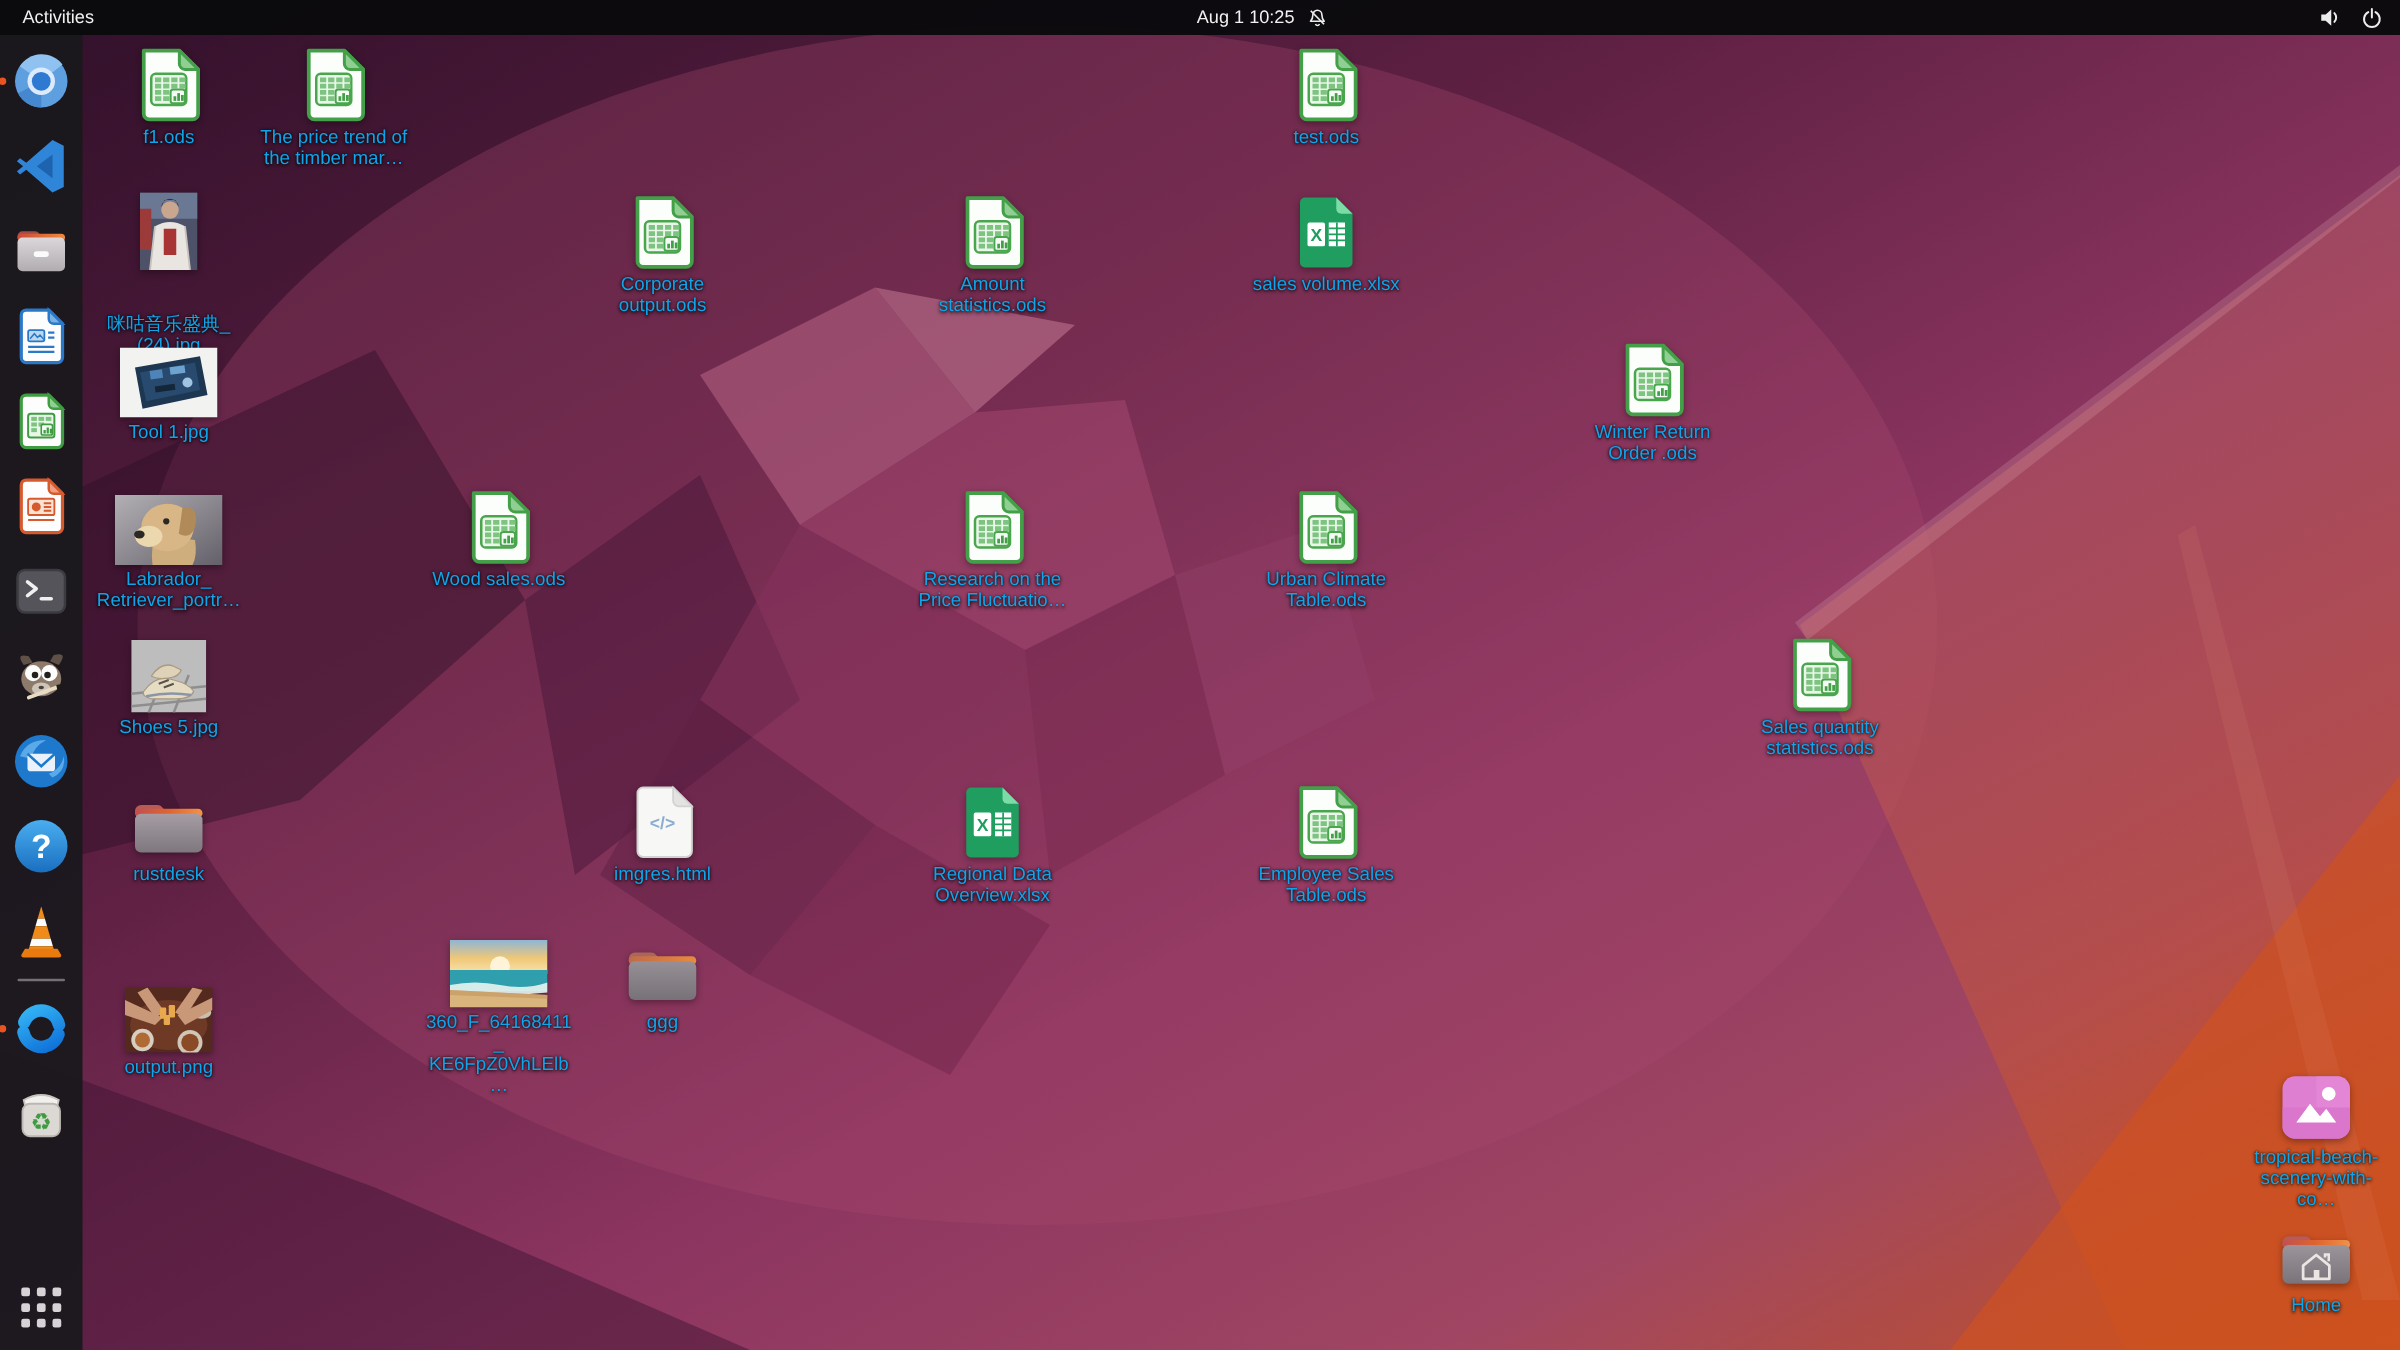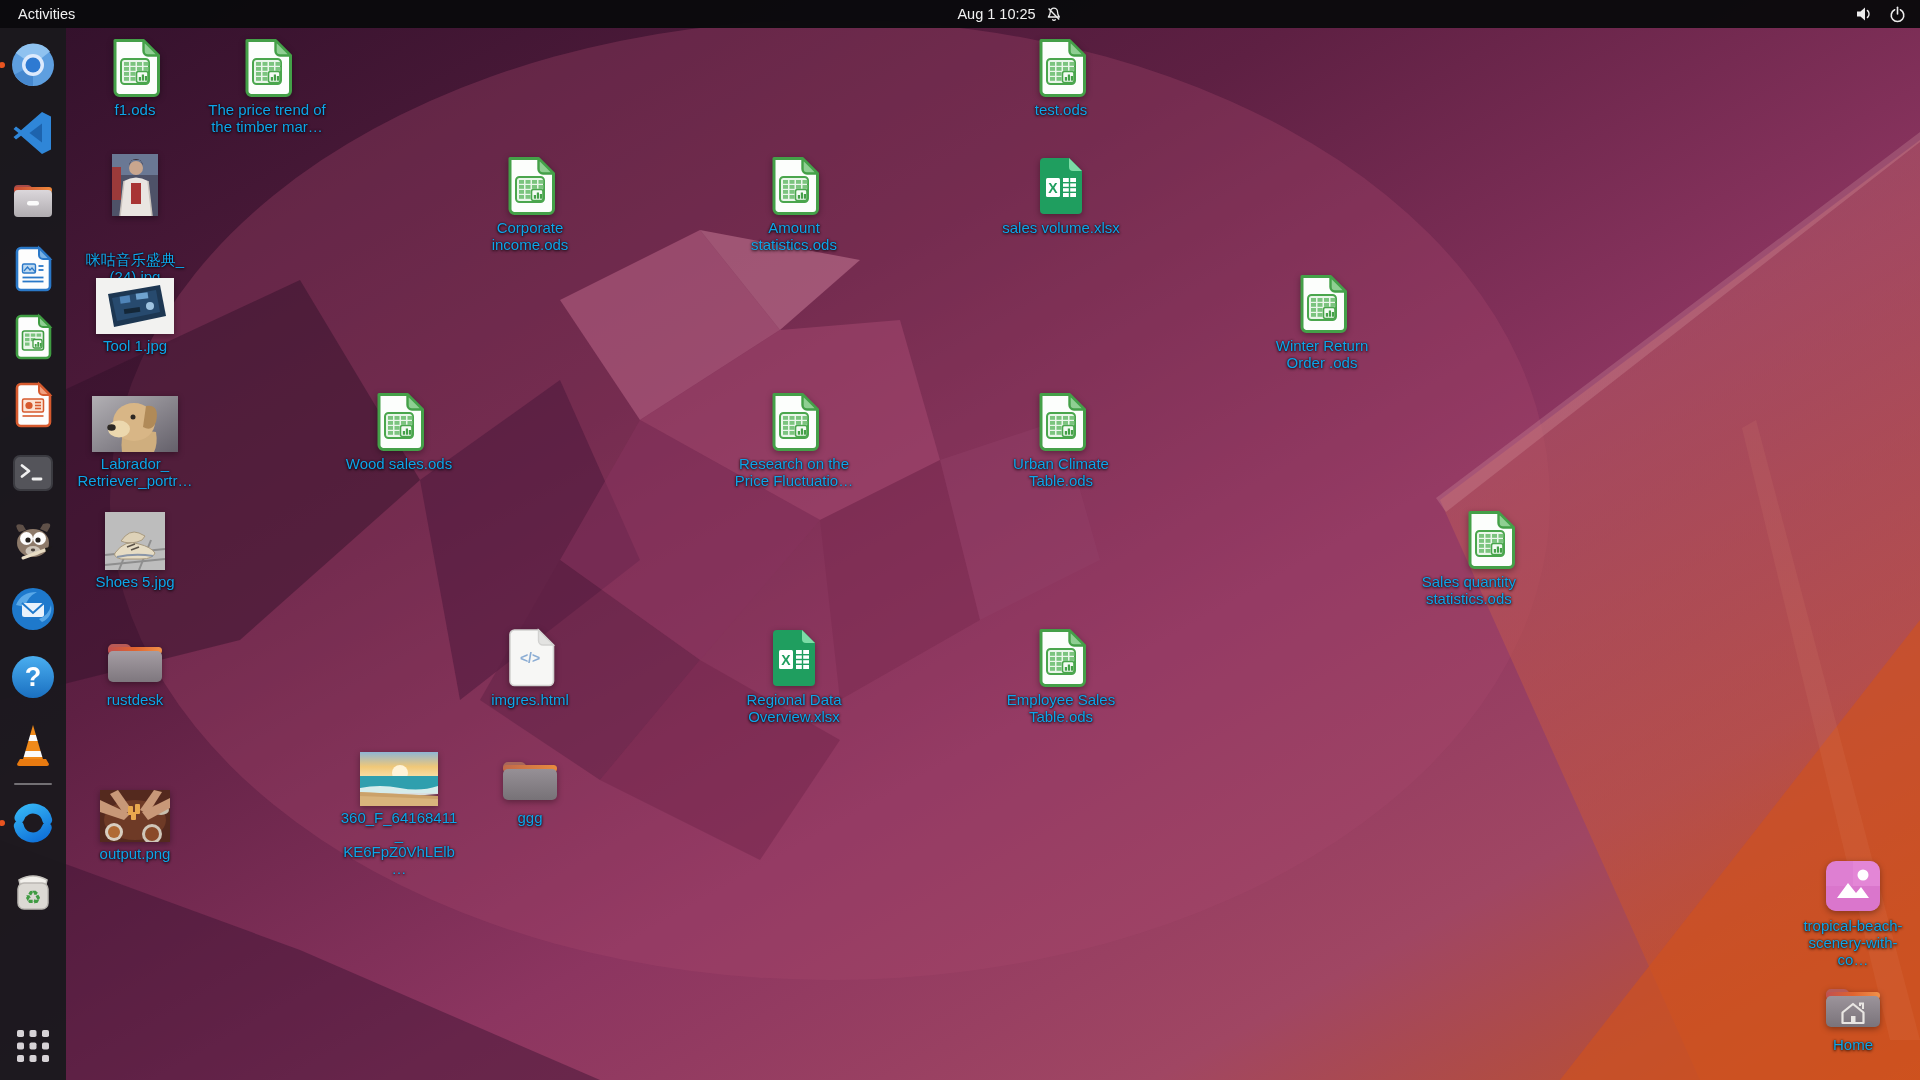--- a/index.html
+++ b/index.html
@@ -425,21 +425,21 @@
             <rect x="21.5" y="39" width="5" height="3.8"></rect>
           </g>
           <rect x="27.5" y="33.5" width="11.5" height="11" rx="2" fill="#f4fbf4" stroke="#4aa64d" stroke-width="1.6"></rect>
           <rect x="29.8" y="39" width="2.2" height="3.7" fill="#44a048"></rect>
           <rect x="32.8" y="36.5" width="2.2" height="6.2" fill="#44a048"></rect>
           <rect x="35.8" y="38" width="2.2" height="4.7" fill="#44a048"></rect>
         </svg>
       </div>
       <div class="desk-label">
         <div>Corporate</div>
-        <div>income.ods</div>
+        <div>output.ods</div>
       </div>
     </div>
     <div class="desk-icon" style="left: 734px; top: 154px;">
       <div class="icon-box">
         <svg width="52" height="60" viewBox="0 0 52 60">
           <path d="M6 2.5 h28.5 L49.5 17.5 V53 a4.5 4.5 0 0 1 -4.5 4.5 H10.5 A4.5 4.5 0 0 1 6 53 Z" fill="#fcfefc" stroke="#44a048" stroke-width="3" stroke-linejoin="round"></path>
           <path d="M34.5 2.5 L49.5 17.5 H39 A4.5 4.5 0 0 1 34.5 13 Z" fill="#8fcf92" stroke="#44a048" stroke-width="2.4" stroke-linejoin="round"></path>
           <rect x="12" y="21" width="28" height="25" rx="3.5" fill="#eaf6ea" stroke="#4aa64d" stroke-width="2"></rect>
           <g fill="#7cc47f">
             <rect x="15" y="24" width="5" height="3.8"></rect>
@@ -661,21 +661,21 @@
           <path d="M16 29 Q24 17 34 21 L40 24 Q38 29 32 30 Q22 32 16 29" fill="#ded2b8" stroke="#a89a80"></path>
           <path d="M10 41 Q20 27 34 32 Q46 35 50 41 Q48 47 36 47 L16 47 Q8 45 10 41" fill="#e6dcc4" stroke="#a89a80"></path>
           <path d="M22 35 l8 -3 M26 38 l8 -3" stroke="#5a5248" stroke-width="1.6"></path>
           <path d="M12 45 Q30 41 48 44" stroke="#8a96a8" stroke-width="2" fill="none"></path>
         </svg>
       </div>
       <div class="desk-label">
         <div>Shoes 5.jpg</div>
       </div>
     </div>
-    <div class="desk-icon" style="left: 1396px; top: 508px; align-items: flex-end;">
+    <div class="desk-icon" style="left: 1396px; top: 508px;">
       <div class="icon-box">
         <svg width="52" height="60" viewBox="0 0 52 60">
           <path d="M6 2.5 h28.5 L49.5 17.5 V53 a4.5 4.5 0 0 1 -4.5 4.5 H10.5 A4.5 4.5 0 0 1 6 53 Z" fill="#fcfefc" stroke="#44a048" stroke-width="3" stroke-linejoin="round"></path>
           <path d="M34.5 2.5 L49.5 17.5 H39 A4.5 4.5 0 0 1 34.5 13 Z" fill="#8fcf92" stroke="#44a048" stroke-width="2.4" stroke-linejoin="round"></path>
           <rect x="12" y="21" width="28" height="25" rx="3.5" fill="#eaf6ea" stroke="#4aa64d" stroke-width="2"></rect>
           <g fill="#7cc47f">
             <rect x="15" y="24" width="5" height="3.8"></rect>
             <rect x="21.5" y="24" width="5" height="3.8"></rect>
             <rect x="28" y="24" width="5" height="3.8"></rect>
             <rect x="34.5" y="24" width="5" height="3.8"></rect>

